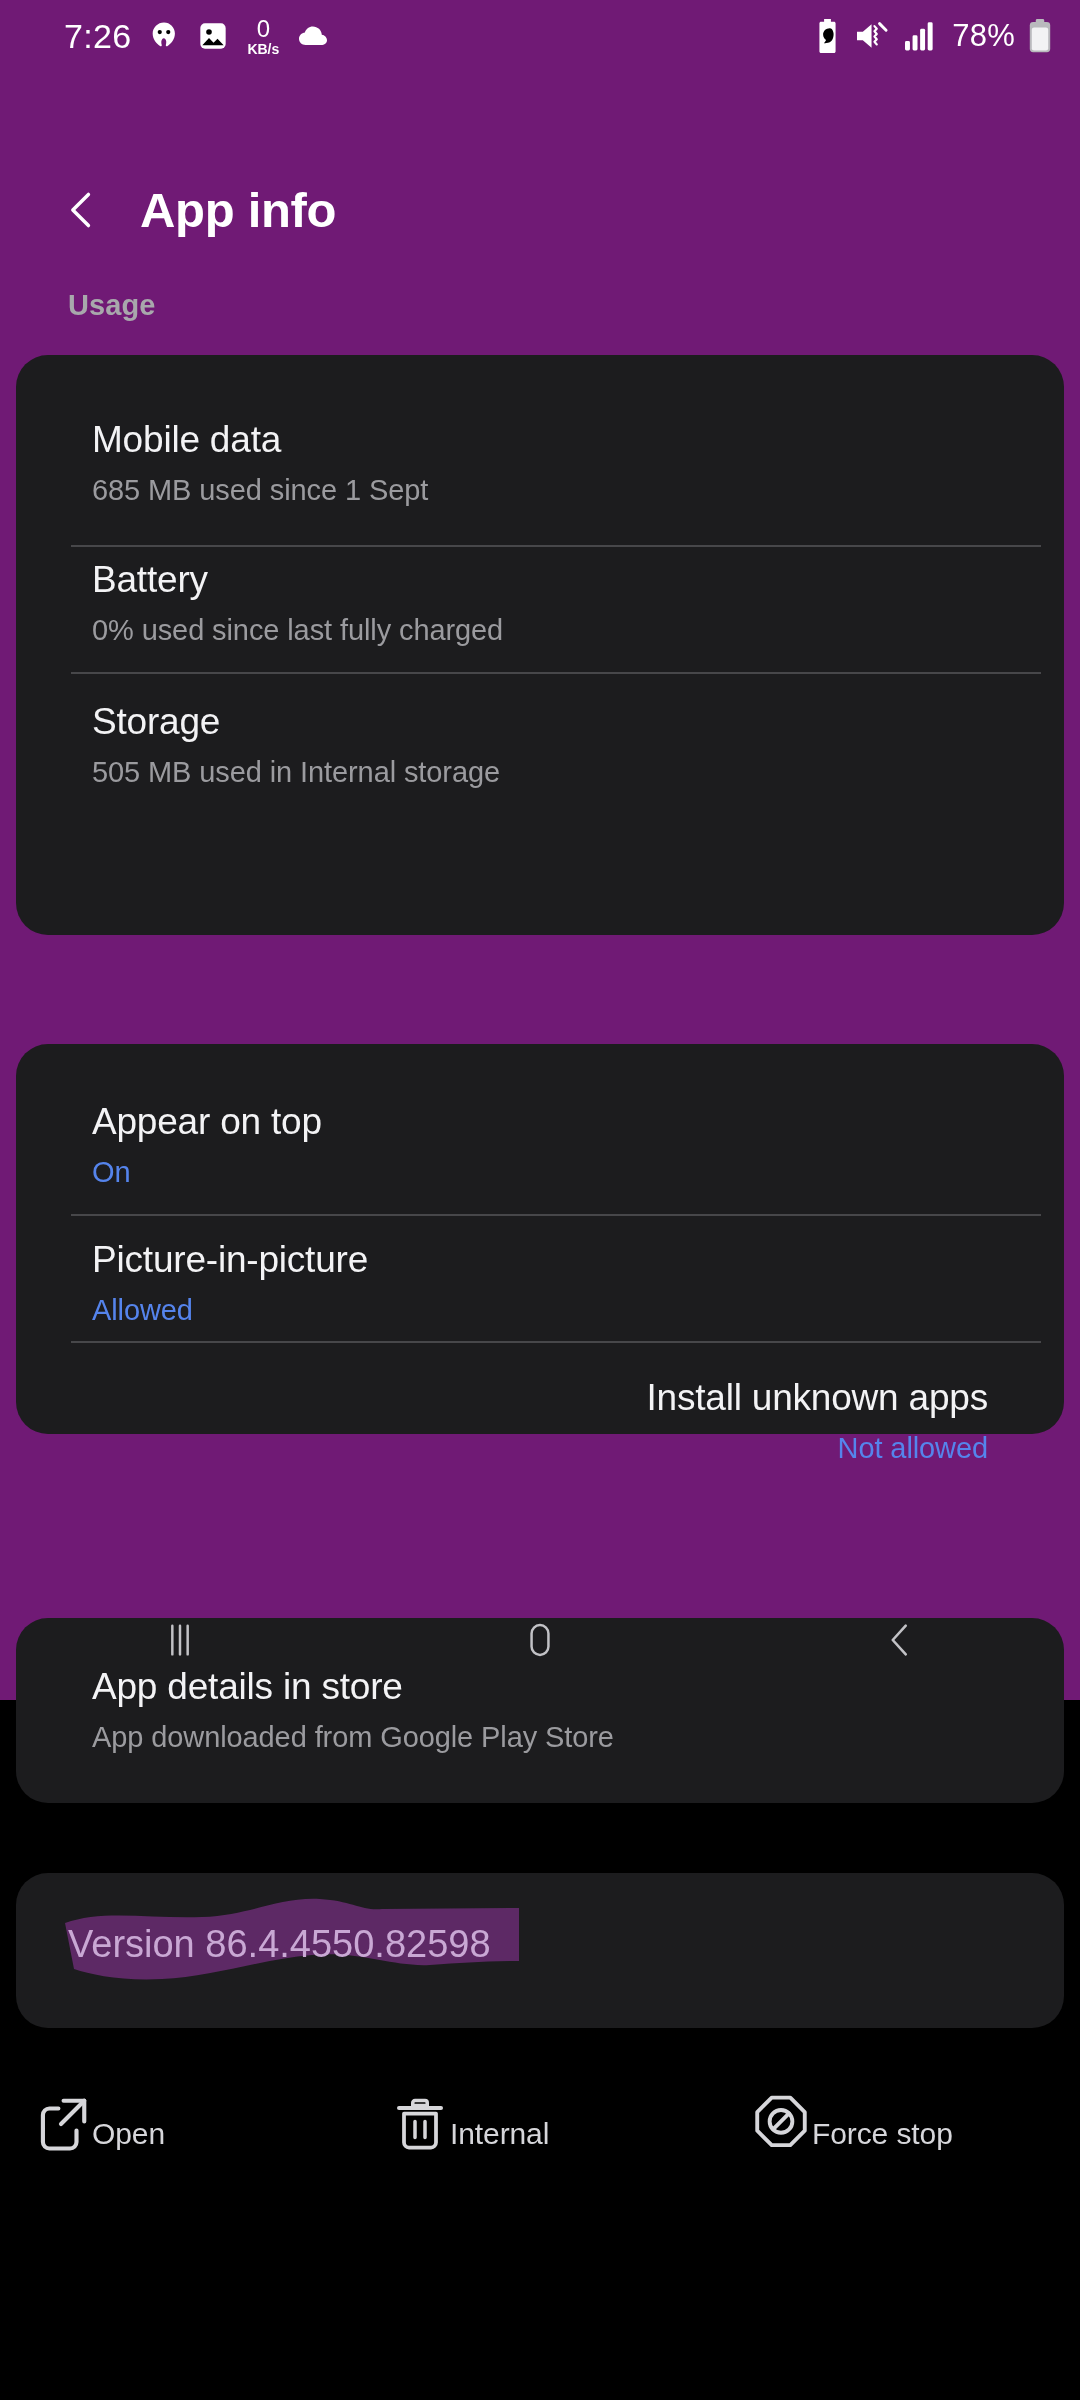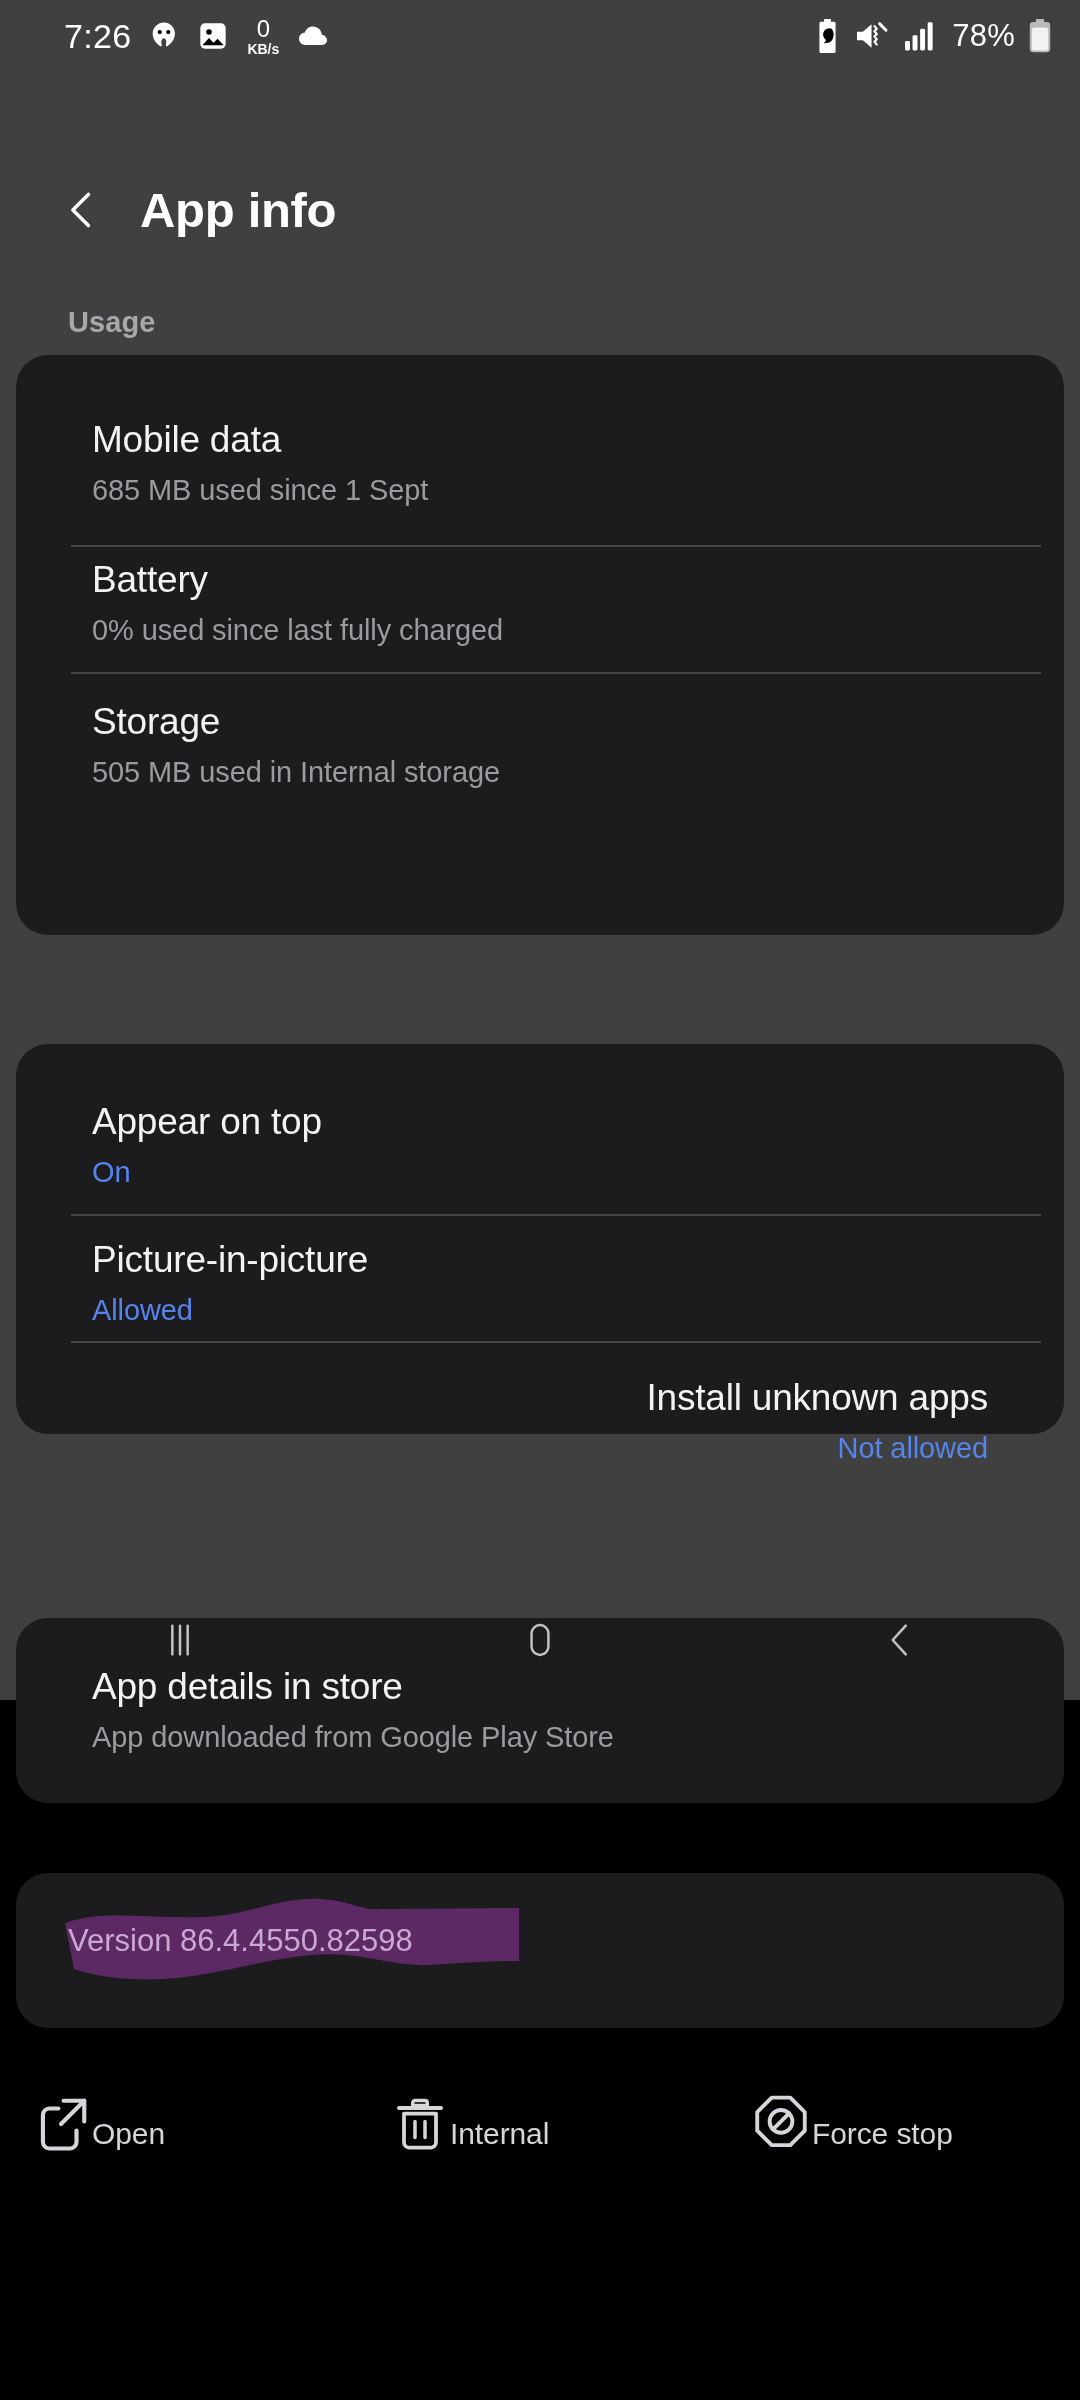--- a/index.html
+++ b/index.html
@@ -2,21 +2,21 @@
 <html><head>
 <meta charset="utf-8">
 <style>
   * { margin:0; padding:0; box-sizing:border-box; }
   html, body {
     width:1080px; height:2400px;
     background:#000;
     font-family:"Liberation Sans", sans-serif;
     overflow:hidden;
   }
-  .phone { position:relative; width:1080px; height:1700px; background:#404040; }
+  .phone { position:relative; width:1080px; height:1700px; background:#701a75; }
 
   
   .statusbar {
     position:absolute; top:0; left:0; width:1080px; height:72px;
     display:flex; align-items:center; justify-content:space-between;
     padding:0 28px 0 64px;
   }
   .sb-left { display:flex; align-items:center; gap:16px; }
   .sb-right { display:flex; align-items:center; gap:13px; }
   .sb-clock { color:#fff; font-size:34px; font-weight:400; letter-spacing:.3px; }
@@ -29,21 +29,21 @@
   
   .header {
     position:absolute; top:155px; left:0; width:1080px; height:110px;
     display:flex; align-items:center; padding-left:50px;
   }
   .back-btn { width:64px; height:64px; display:flex; align-items:center; justify-content:center; }
   .page-title { color:#fff; font-size:49px; font-weight:700; margin-left:26px; letter-spacing:-.3px; }
 
   
   .section-label {
-    position:absolute; left:68px; top:306px;
+    position:absolute; left:68px; top:289px;
     color:#a8a8ac; font-size:29px; font-weight:700; letter-spacing:.1px;
   }
 
   
   .card {
     position:absolute; left:16px; width:1048px;
     background:#1c1c1e; border-radius:32px;
   }
   #card-usage       { top:355px;  height:580px; }
   #card-permissions { top:1044px;  height:390px; }
@@ -67,21 +67,21 @@
   #p-r1 { padding-top:57px; }
   #p-r2 { padding-top:50px; }
   #p-r3 { padding-top:50px;text-align:right; }
   #p-d1 { top:170px; }
   #p-d2 { top:297px; }
 
   #s-r1 { padding-top:48px; }
 
   
   .version-row { position:relative; padding:0 52px; padding-top:50px; }
-  .version-text { position:relative; z-index:2; color:#c9a8d4; font-size:31px; font-weight:400; display:inline-block; }
+  .version-text { position:relative; z-index:2; color:#c9a8d4; font-size:38px; font-weight:400; display:inline-block; }
   .highlight {
     position:absolute; left:46px; top:22px; width:460px; height:90px;
     z-index:1; pointer-events:none;
   }
 
   
   .actions {
     position:absolute; left:0; top:2085px; width:1080px; height:180px;
     display:flex; align-items:flex-start; justify-content:space-around;
   }

